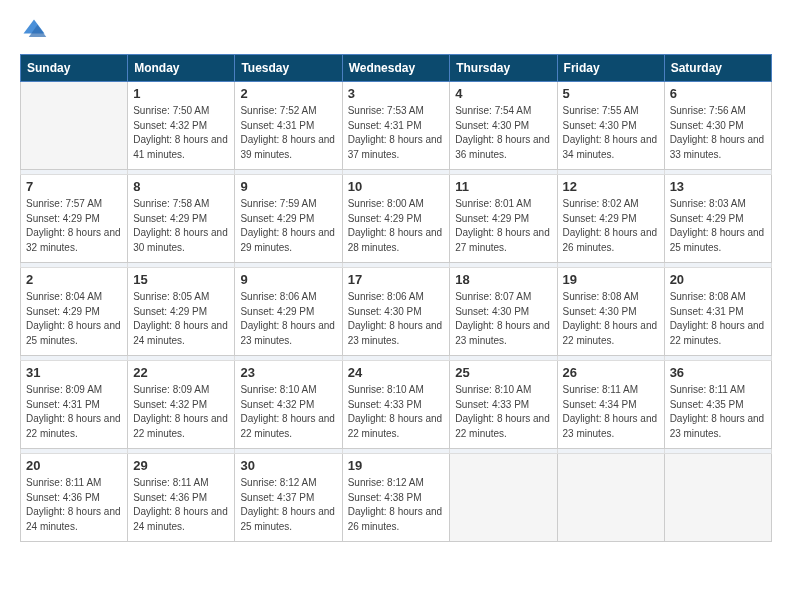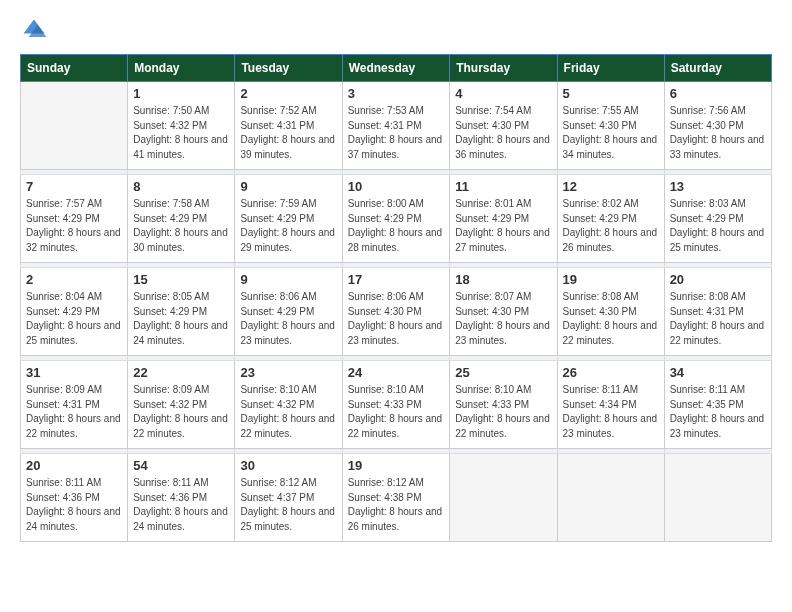--- a/index.html
+++ b/index.html
@@ -48,21 +48,21 @@
     .location-title {
       font-size: 16px;
       color: #555;
     }
     .calendar-table {
       width: 100%;
       border-collapse: collapse;
       font-size: 11px;
     }
     .calendar-table th {
-      background-color: #14532d;
+      background-color: #0c4a6e;
       color: #fff;
       text-align: left;
       padding: 6px 6px;
       font-size: 12px;
       font-weight: bold;
       border: 1px solid #4a7fc1;
     }
     .calendar-table td {
       border: 1px solid #ccc;
       vertical-align: top;
@@ -253,40 +253,40 @@
         </td>
         <td>
           <div class="day-number">25</div>
           <div class="day-info">Sunrise: 8:10 AM<br>Sunset: 4:33 PM<br>Daylight: 8 hours and 22 minutes.</div>
         </td>
         <td>
           <div class="day-number">26</div>
           <div class="day-info">Sunrise: 8:11 AM<br>Sunset: 4:34 PM<br>Daylight: 8 hours and 23 minutes.</div>
         </td>
         <td>
-          <div class="day-number">34</div>
+          <div class="day-number">36</div>
           <div class="day-info">Sunrise: 8:11 AM<br>Sunset: 4:35 PM<br>Daylight: 8 hours and 23 minutes.</div>
         </td>
       </tr>
       <tr>
         <td style="height: 5px; padding: 0px; background: rgb(238, 242, 247); border: 1px solid rgb(221, 221, 221);"></td>
         <td style="height: 5px; padding: 0px; background: rgb(238, 242, 247); border: 1px solid rgb(221, 221, 221);"></td>
         <td style="height: 5px; padding: 0px; background: rgb(238, 242, 247); border: 1px solid rgb(221, 221, 221);"></td>
         <td style="height: 5px; padding: 0px; background: rgb(238, 242, 247); border: 1px solid rgb(221, 221, 221);"></td>
         <td style="height: 5px; padding: 0px; background: rgb(238, 242, 247); border: 1px solid rgb(221, 221, 221);"></td>
         <td style="height: 5px; padding: 0px; background: rgb(238, 242, 247); border: 1px solid rgb(221, 221, 221);"></td>
         <td style="height: 5px; padding: 0px; background: rgb(238, 242, 247); border: 1px solid rgb(221, 221, 221);"></td>
       </tr>
       <tr>
         <td>
           <div class="day-number">20</div>
           <div class="day-info">Sunrise: 8:11 AM<br>Sunset: 4:36 PM<br>Daylight: 8 hours and 24 minutes.</div>
         </td>
         <td>
-          <div class="day-number">54</div>
+          <div class="day-number">29</div>
           <div class="day-info">Sunrise: 8:11 AM<br>Sunset: 4:36 PM<br>Daylight: 8 hours and 24 minutes.</div>
         </td>
         <td>
           <div class="day-number">30</div>
           <div class="day-info">Sunrise: 8:12 AM<br>Sunset: 4:37 PM<br>Daylight: 8 hours and 25 minutes.</div>
         </td>
         <td>
           <div class="day-number">19</div>
           <div class="day-info">Sunrise: 8:12 AM<br>Sunset: 4:38 PM<br>Daylight: 8 hours and 26 minutes.</div>
         </td>

